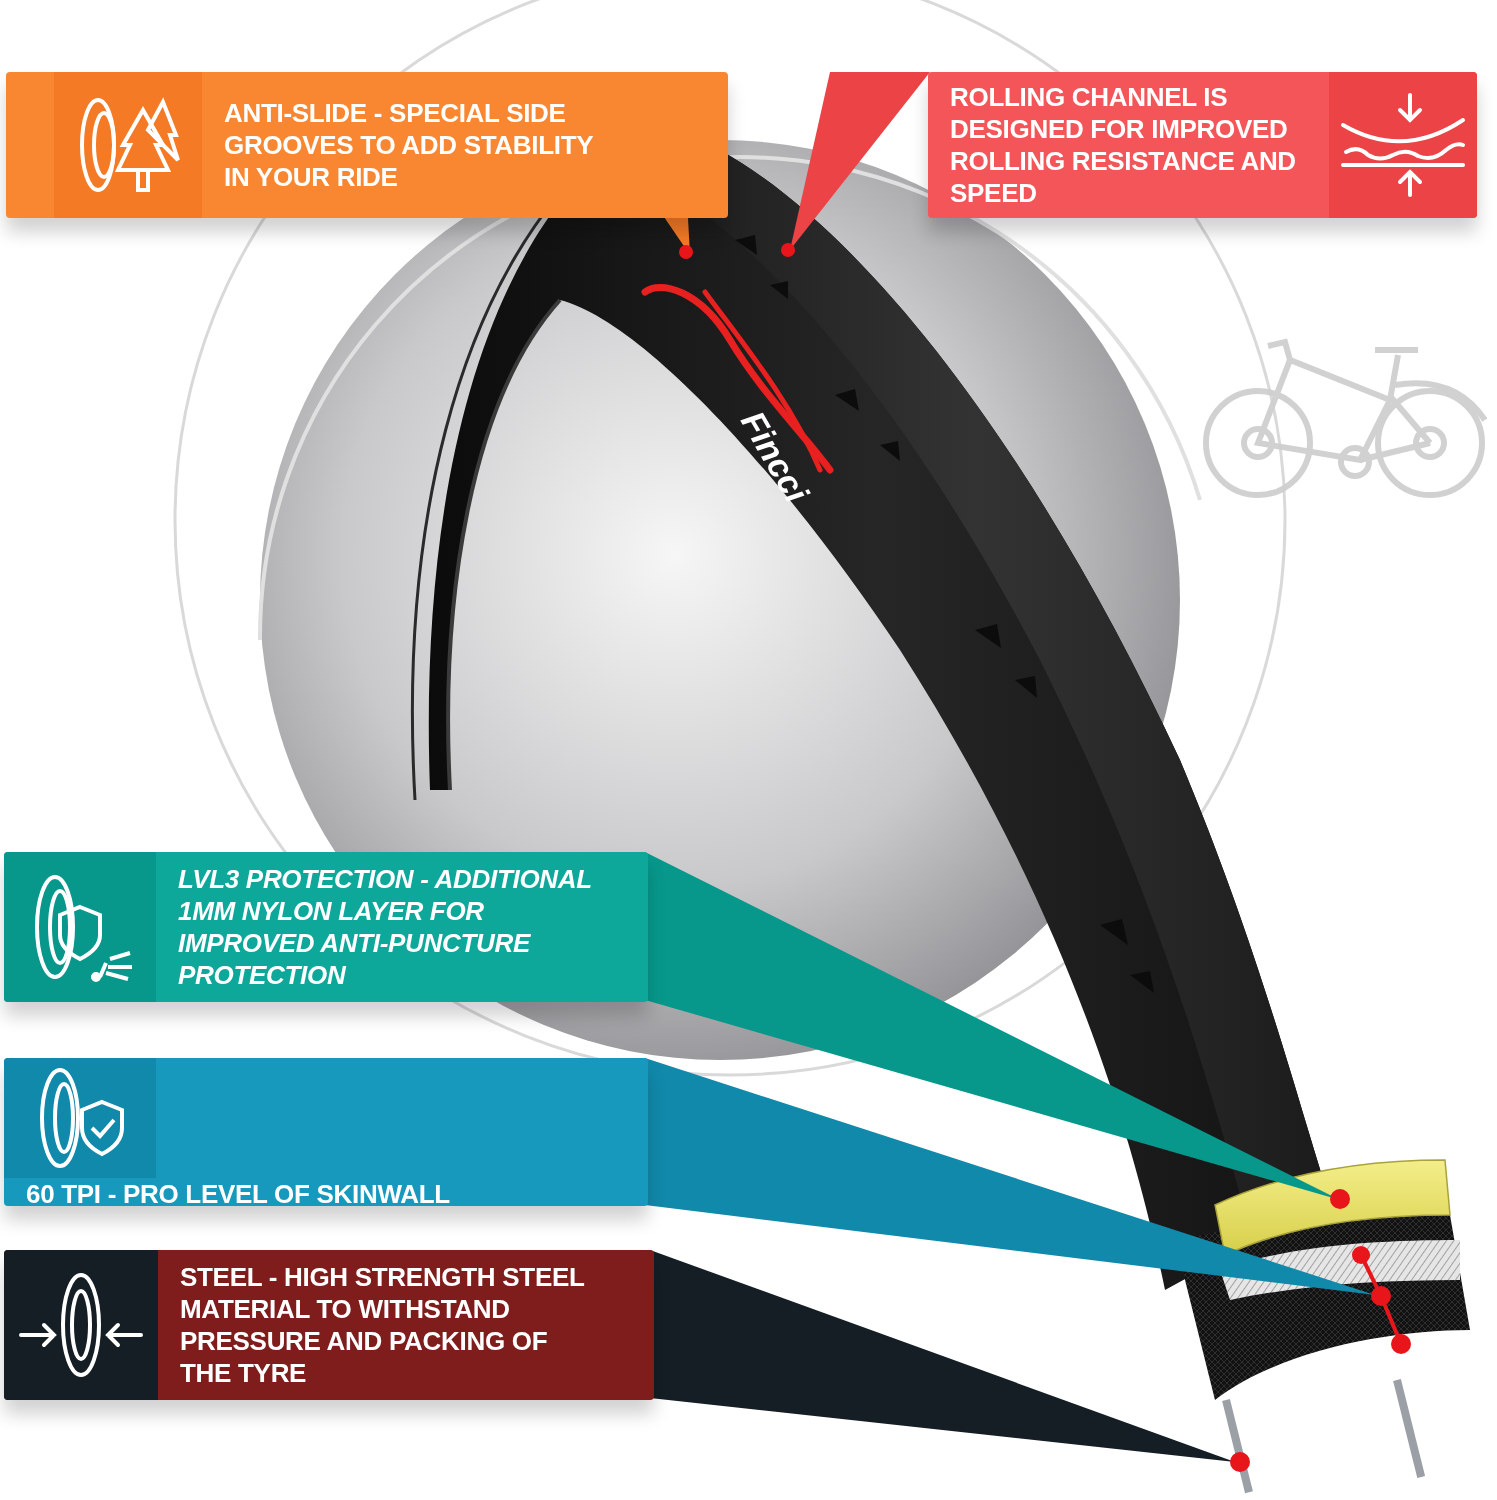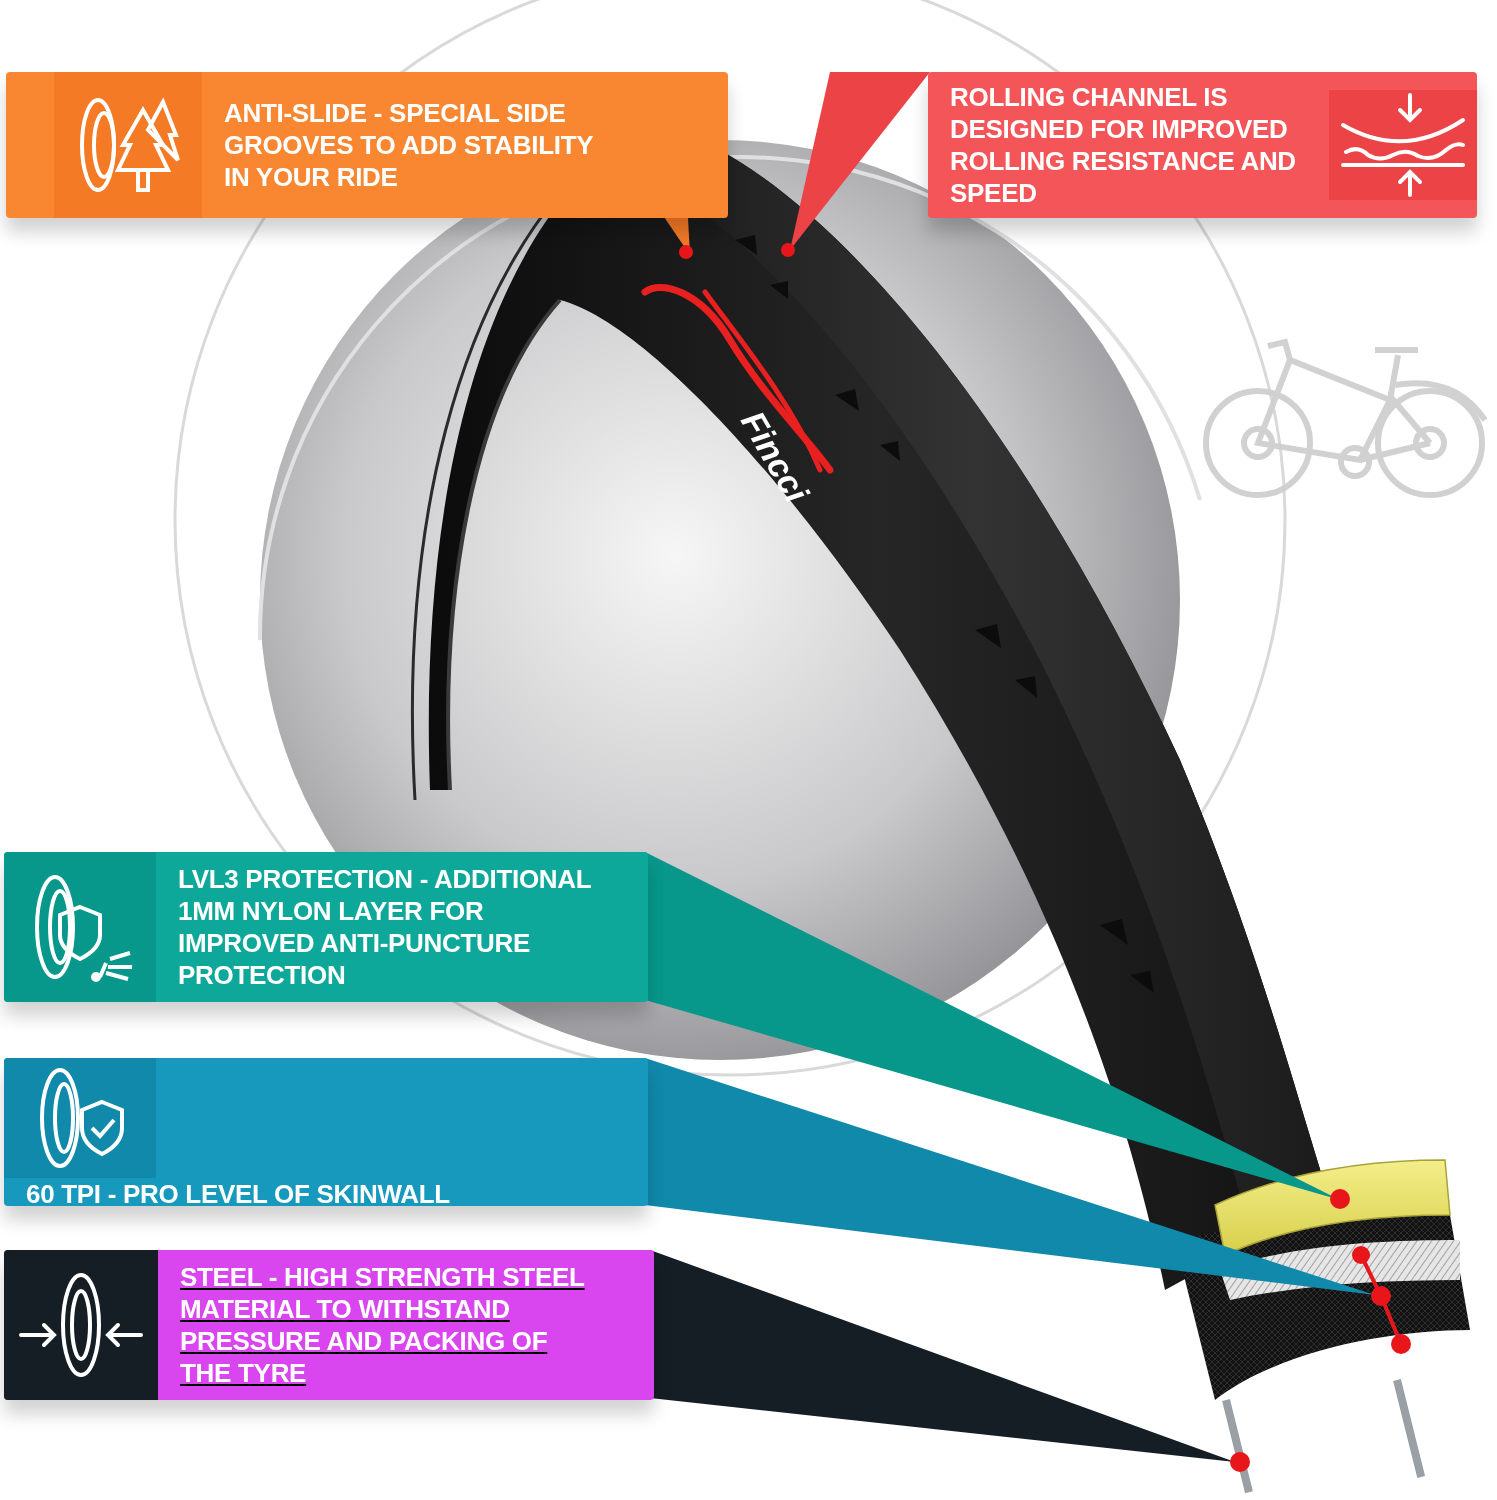--- a/index.html
+++ b/index.html
@@ -151,39 +151,39 @@
         <path d="M95 12 L80 40 L110 70 L102 45 L108 45 Z"></path>
       </svg>
     </div>
     <div class="text-box">
       <span>ANTI-SLIDE - SPECIAL SIDE
 GROOVES TO ADD STABILITY
 IN YOUR RIDE</span>
     </div>
   </div>
 
-  <div class="panel" style="left:928px; top:72px; width:549px; height:146px; background:#f45558;align-items:center;">
+  <div class="panel" style="left:928px; top:72px; width:549px; height:146px; background:#f45558;">
     <div class="text-box" style="flex:1;">
       <span>ROLLING CHANNEL IS
 DESIGNED FOR IMPROVED
 ROLLING RESISTANCE AND
 SPEED</span>
     </div>
     <div class="icon-box" style="width:148px; background:#eb4346;">
       <svg width="130" height="110" viewBox="0 0 130 110" fill="none" stroke="#fff" stroke-width="4" stroke-linecap="round">
         <path d="M72 5 L72 30 M62 20 L72 30 L82 20"></path>
         <path d="M5 35 Q65 70 125 30"></path>
         <path d="M8 62 Q20 55 30 65 Q42 72 55 65 Q68 58 80 66 Q95 72 108 60 Q118 52 125 55"></path>
         <path d="M5 75 L125 75"></path>
         <path d="M72 105 L72 82 M62 92 L72 82 L82 92"></path>
       </svg>
     </div>
   </div>
 
-  <div class="panel" style="left:4px; top:852px; width:644px; height:150px; background:#0ea89a;">
+  <div class="panel" style="left:4px; top:852px; width:644px; height:150px; background:#0ea89a;font-style:italic;">
     <div class="icon-box" style="width:152px; background:#07988b;">
       <svg width="120" height="120" viewBox="0 0 120 120" fill="none" stroke="#fff" stroke-width="4">
         <ellipse cx="35" cy="60" rx="18" ry="50"></ellipse>
         <ellipse cx="40" cy="60" rx="10" ry="36"></ellipse>
         <path d="M60 40 L80 48 L80 68 Q80 82 60 92 Q40 82 40 68 L40 48 Z"></path>
         <path d="M80 110 L86 96 M90 92 L110 86 M88 100 L112 100 M86 106 L108 112"></path>
         <circle cx="76" cy="110" r="3" fill="#fff"></circle>
       </svg>
     </div>
     <div class="text-box">
@@ -203,21 +203,21 @@
         <path d="M72 70 L80 78 L94 62"></path>
       </svg>
     </div>
     <div class="text-box">
       <span>60 TPI - PRO LEVEL OF SKINWALL
 STRUCTURE WITH LIGHTWEIGHT
 PERFORMANCE</span>
     </div>
   </div>
 
-  <div class="panel" style="left:4px; top:1250px; width:650px; height:150px; background:#d946ef;text-decoration:underline;">
+  <div class="panel" style="left:4px; top:1250px; width:650px; height:150px; background:#7f1d1d;">
     <div class="icon-box" style="width:154px; background:#141e24;">
       <svg width="130" height="120" viewBox="0 0 130 120" fill="none" stroke="#fff" stroke-width="4" stroke-linecap="round">
         <ellipse cx="65" cy="60" rx="18" ry="50"></ellipse>
         <ellipse cx="65" cy="60" rx="9" ry="34"></ellipse>
         <path d="M5 70 L38 70 M28 60 L38 70 L28 80"></path>
         <path d="M125 70 L92 70 M102 60 L92 70 L102 80"></path>
       </svg>
     </div>
     <div class="text-box">
       <span>STEEL - HIGH STRENGTH STEEL

